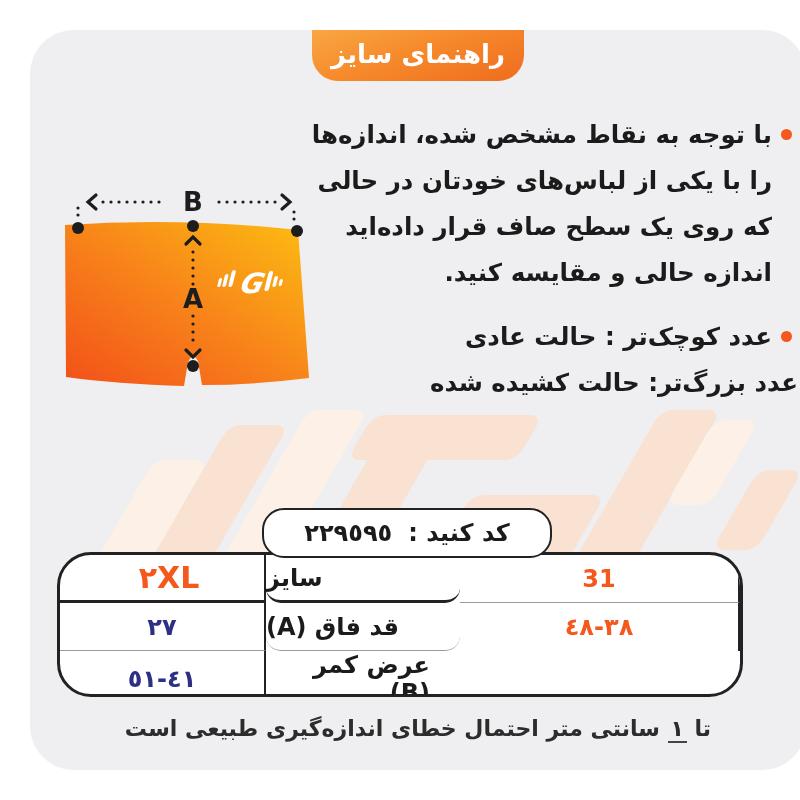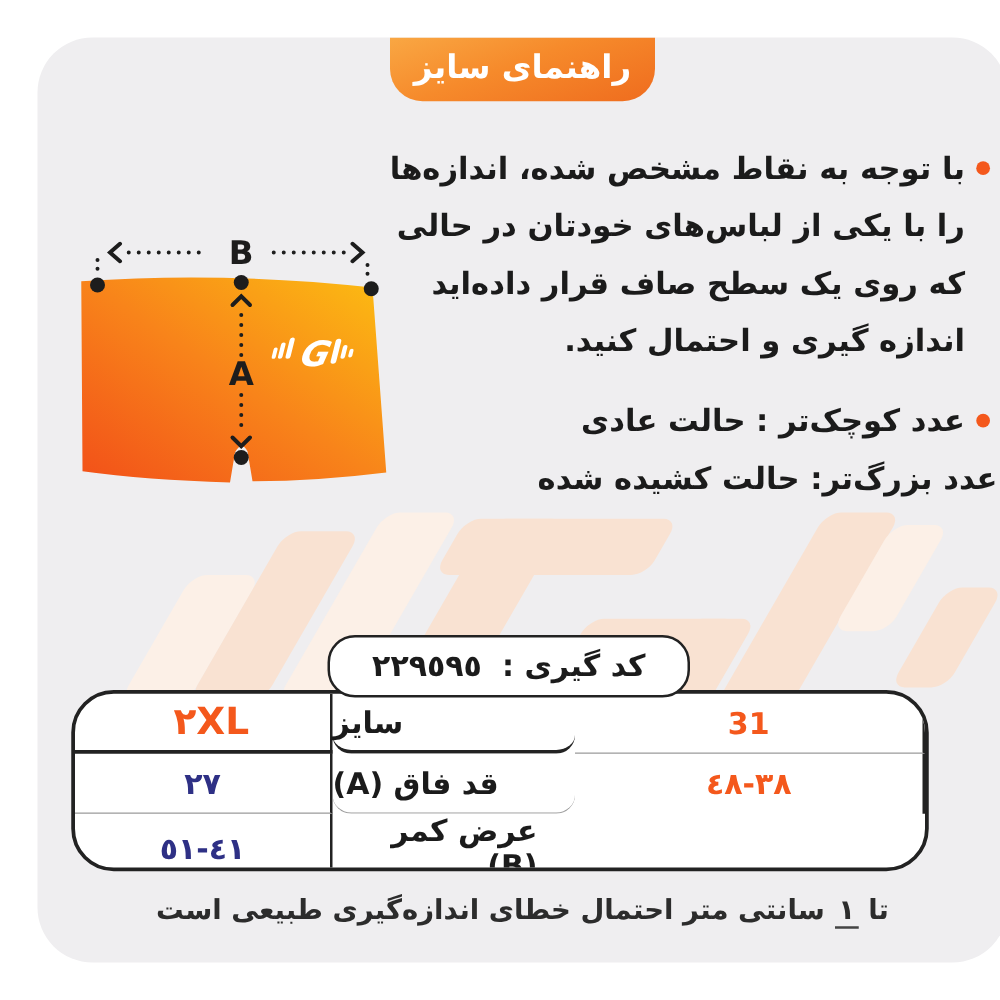--- a/index.html
+++ b/index.html
@@ -94,21 +94,21 @@
   <div class="badge">
     <span>راهنمای سایز</span>
   </div>
 
   <div class="instructions">
     <div class="bullet-item">
       <span class="dot"></span>
       <div>با توجه به نقاط مشخص شده، اندازه‌ها</div>
       <div>را با یکی از لباس‌های خودتان در حالی</div>
       <div>که روی یک سطح صاف قرار داده‌اید</div>
-      <div>اندازه گیری و احتمال کنید.</div>
+      <div>اندازه حالی و مقایسه کنید.</div>
     </div>
     <div class="bullet-item second">
       <span class="dot"></span>
       <div>عدد کوچک‌تر : حالت عادی</div>
       <div class="outdent">عدد بزرگ‌تر: حالت کشیده شده</div>
     </div>
   </div>
 
   <svg class="diagram" width="270" height="215" viewBox="0 0 270 215">
     <defs>
@@ -151,21 +151,21 @@
 
     <g fill="#1d1d1d">
       <circle cx="23" cy="40" r="6"></circle>
       <circle cx="138" cy="38" r="6"></circle>
       <circle cx="242" cy="43" r="6"></circle>
       <circle cx="138" cy="178" r="6"></circle>
     </g>
   </svg>
 
   <div class="code-box">
-    <span>کد گیری :</span>
+    <span>کد کنید :</span>
     <span>٢٢٩٥٩٥</span>
   </div>
 
   <div class="size-table">
     <div class="cell hdr vline hline-strong t-orange" dir="ltr">٢XL</div>
     <div class="cell label hline-strong">سایز</div>
 
     <div class="cell vline hline-thin t-orange" dir="ltr">31</div>
     <div class="cell vline hline-thin t-navy" dir="ltr">٢٧</div>
     <div class="cell label hline-thin">قد فاق (A)</div>

